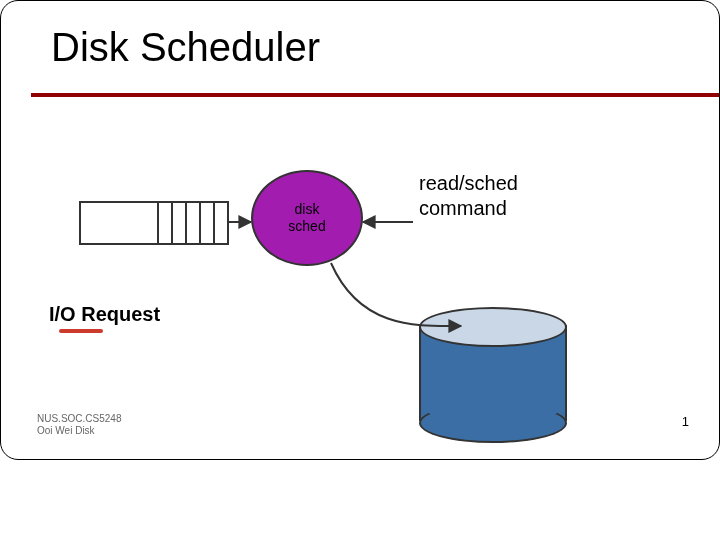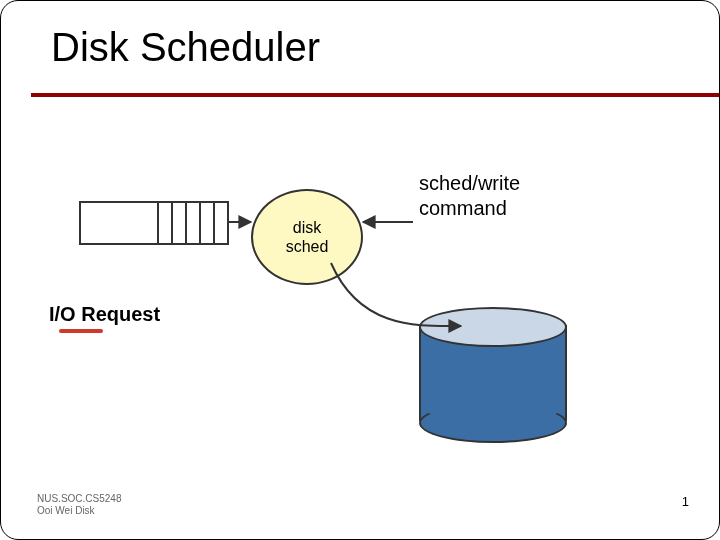--- a/index.html
+++ b/index.html
@@ -1,23 +1,23 @@
 <!DOCTYPE html>
 <html><head>
 <meta charset="utf-8">
 <style>
   html,body{margin:0;padding:0;width:720px;height:540px;background:#fff;font-family:Verdana,Geneva,sans-serif;color:#000;overflow:hidden}
-  .slide{position:relative;width:720px;height:540px;box-sizing:border-box;border:1px solid #000;border-radius:18px}
+  .slide{position:relative;width:720px;height:460px;box-sizing:border-box;border:1px solid #000;border-radius:18px}
   .title{position:absolute;left:50px;top:24px;font-size:40px;font-family:Verdana,Geneva,sans-serif;letter-spacing:0px}
   .rule{position:absolute;left:30px;right:0;top:92px;height:0;border-top:4px solid #900000}
   
   .queue{position:absolute;left:78px;top:200px;width:146px;height:40px;border:2px solid #333;background:#fff;display:flex;justify-content:flex-end}
   .queue .slot{border-left:2px solid #333;width:12px;height:100%}
   
-  .sched{position:absolute;left:250px;top:188px;width:108px;height:92px;border:2px solid #333;border-radius:50%;background:#fef9c3;display:flex;align-items:center;justify-content:center;text-align:center;font-size:16px;line-height:1.2}
+  .sched{position:absolute;left:250px;top:169px;width:108px;height:92px;border:2px solid #333;border-radius:50%;background:#a21caf;display:flex;align-items:center;justify-content:center;text-align:center;font-size:14px;line-height:1.2}
   
   .lbl-rw{position:absolute;left:418px;top:170px;font-size:20px;line-height:1.25}
   .lbl-io{position:absolute;left:48px;top:302px;font-size:20px;font-weight:bold}
   .io-red{position:absolute;left:58px;top:328px;width:44px;height:4px;background:#cc3b2e;border-radius:2px}
   
   .disk{position:absolute;left:418px;top:306px;width:144px;height:132px}
   .disk .body{position:absolute;left:0;top:18px;width:144px;height:96px;background:#3b6ea5;border:2px solid #333;border-top:none;border-bottom:none}
   .disk .top{position:absolute;left:0;top:0;width:144px;height:36px;background:#c9d7e6;border:2px solid #333;border-radius:50%}
   .disk .bot{position:absolute;left:0;top:96px;width:144px;height:36px;background:#3b6ea5;border:2px solid #333;border-radius:50%;border-top-color:#3b6ea5}
   
@@ -39,21 +39,21 @@
     <div class="slot"></div>
     <div class="slot"></div>
     <div class="slot"></div>
   </div>
 
   <div class="sched">
     <span style="white-space:pre-line">disk
 sched</span>
   </div>
 
-  <div class="lbl-rw" style="white-space:pre-line">sched/write
+  <div class="lbl-rw" style="white-space:pre-line">read/sched
 command</div>
 
   <div class="lbl-io">I/O Request</div>
   <div class="io-red"></div>
 
   <div class="disk">
     <div class="body"></div>
     <div class="bot"></div>
     <div class="top"></div>
   </div>

